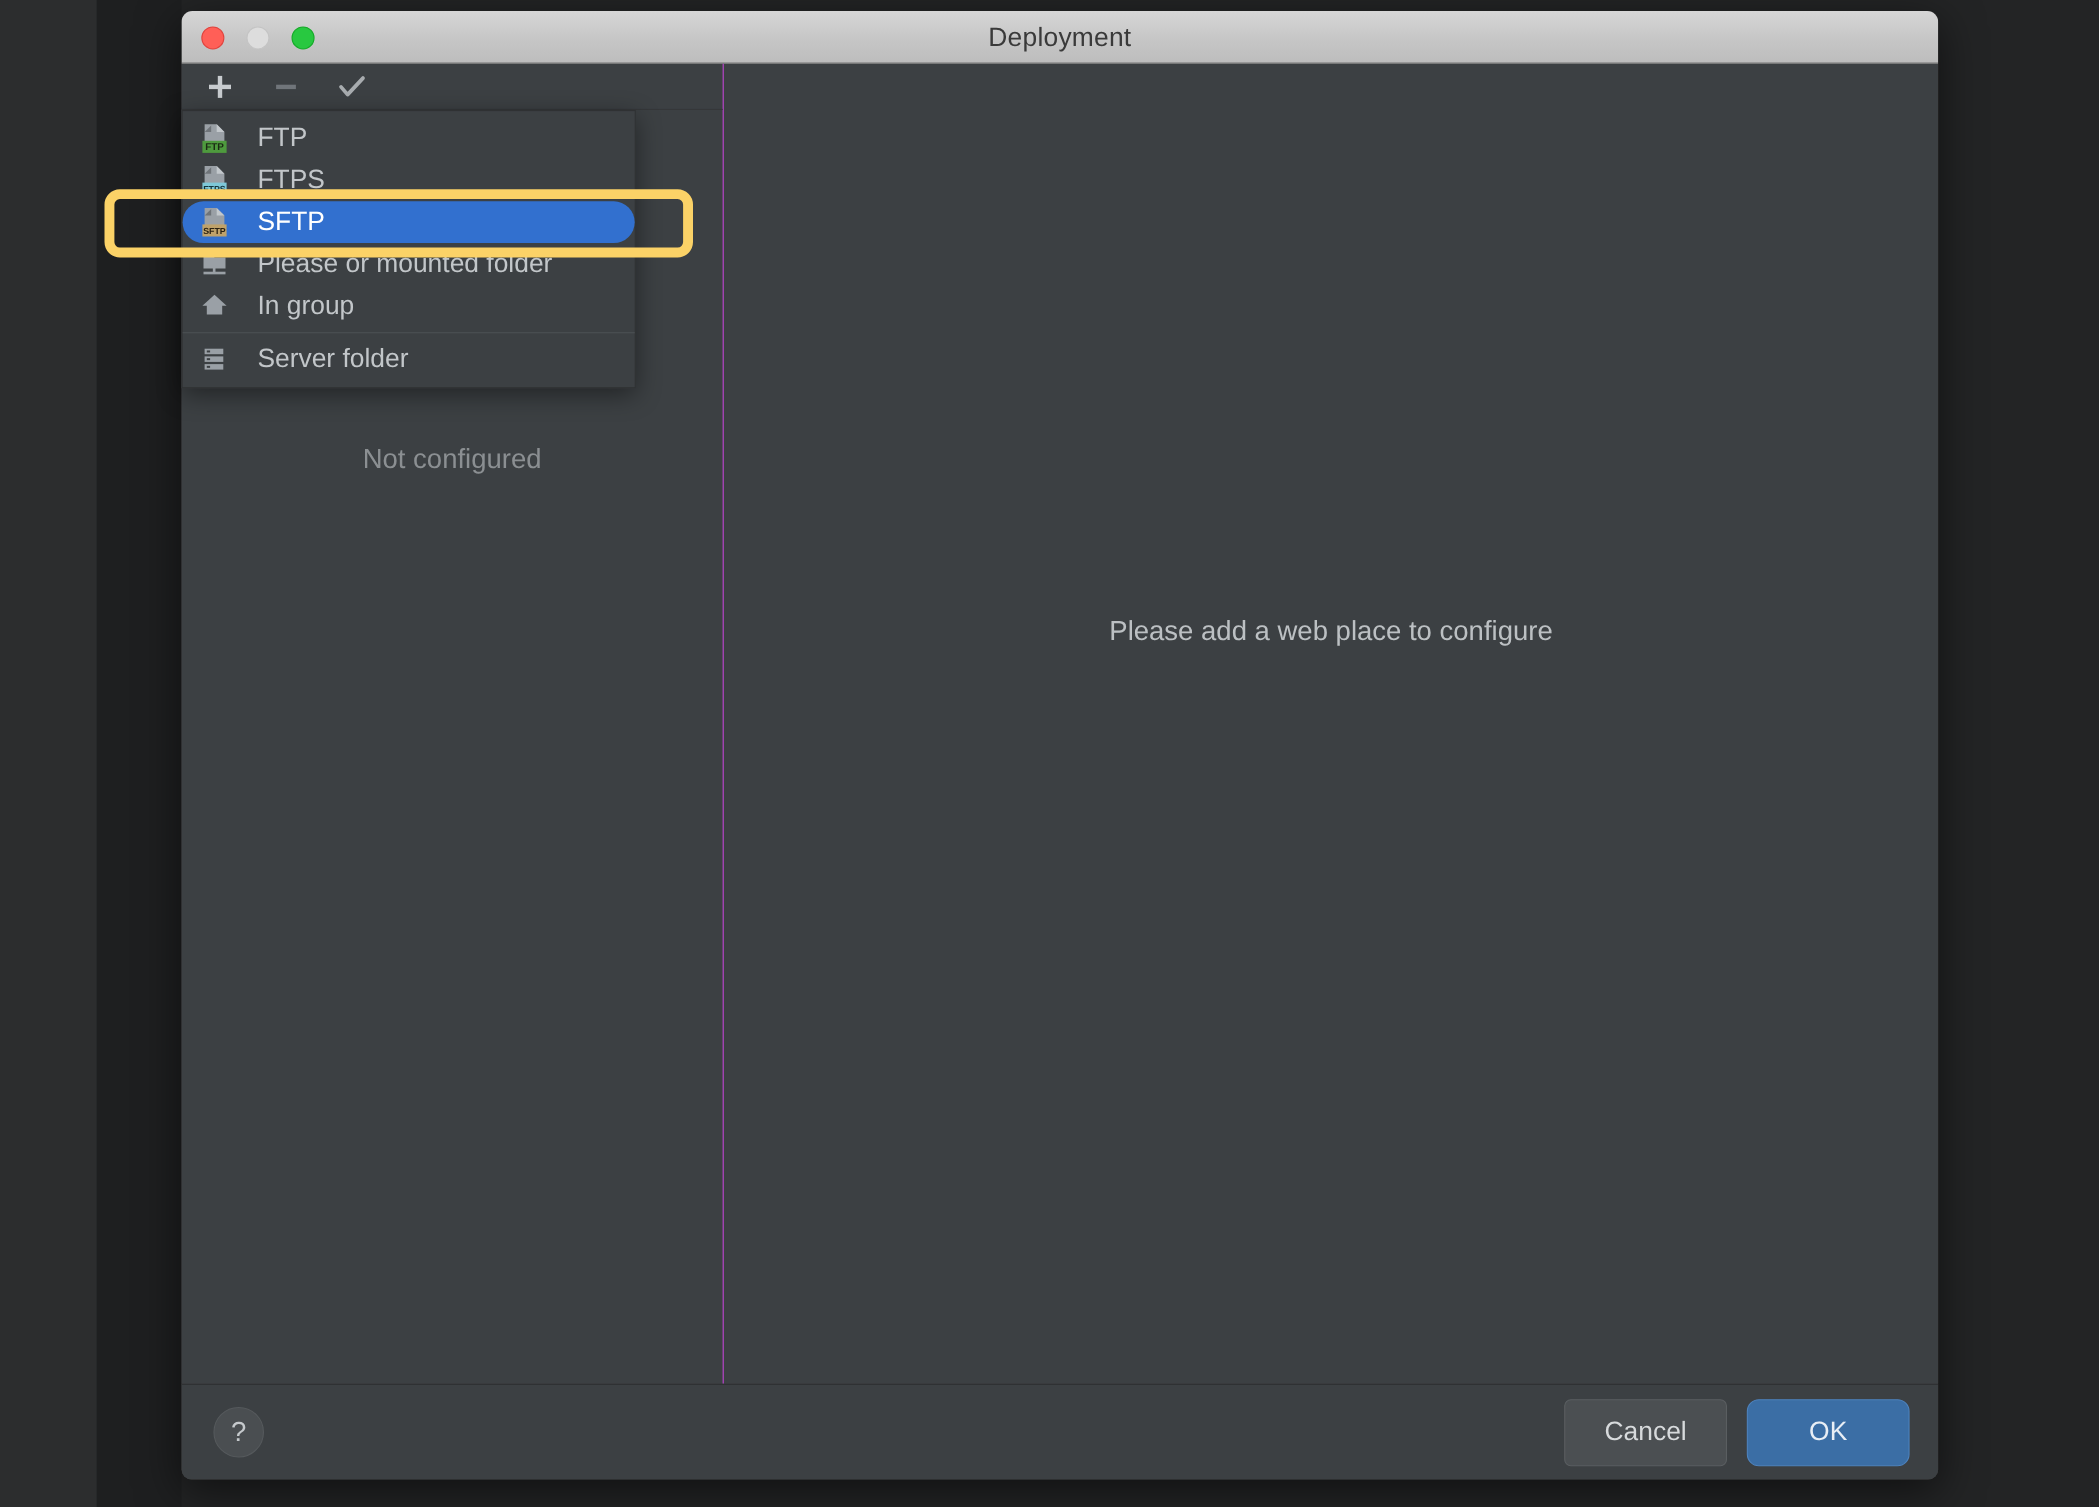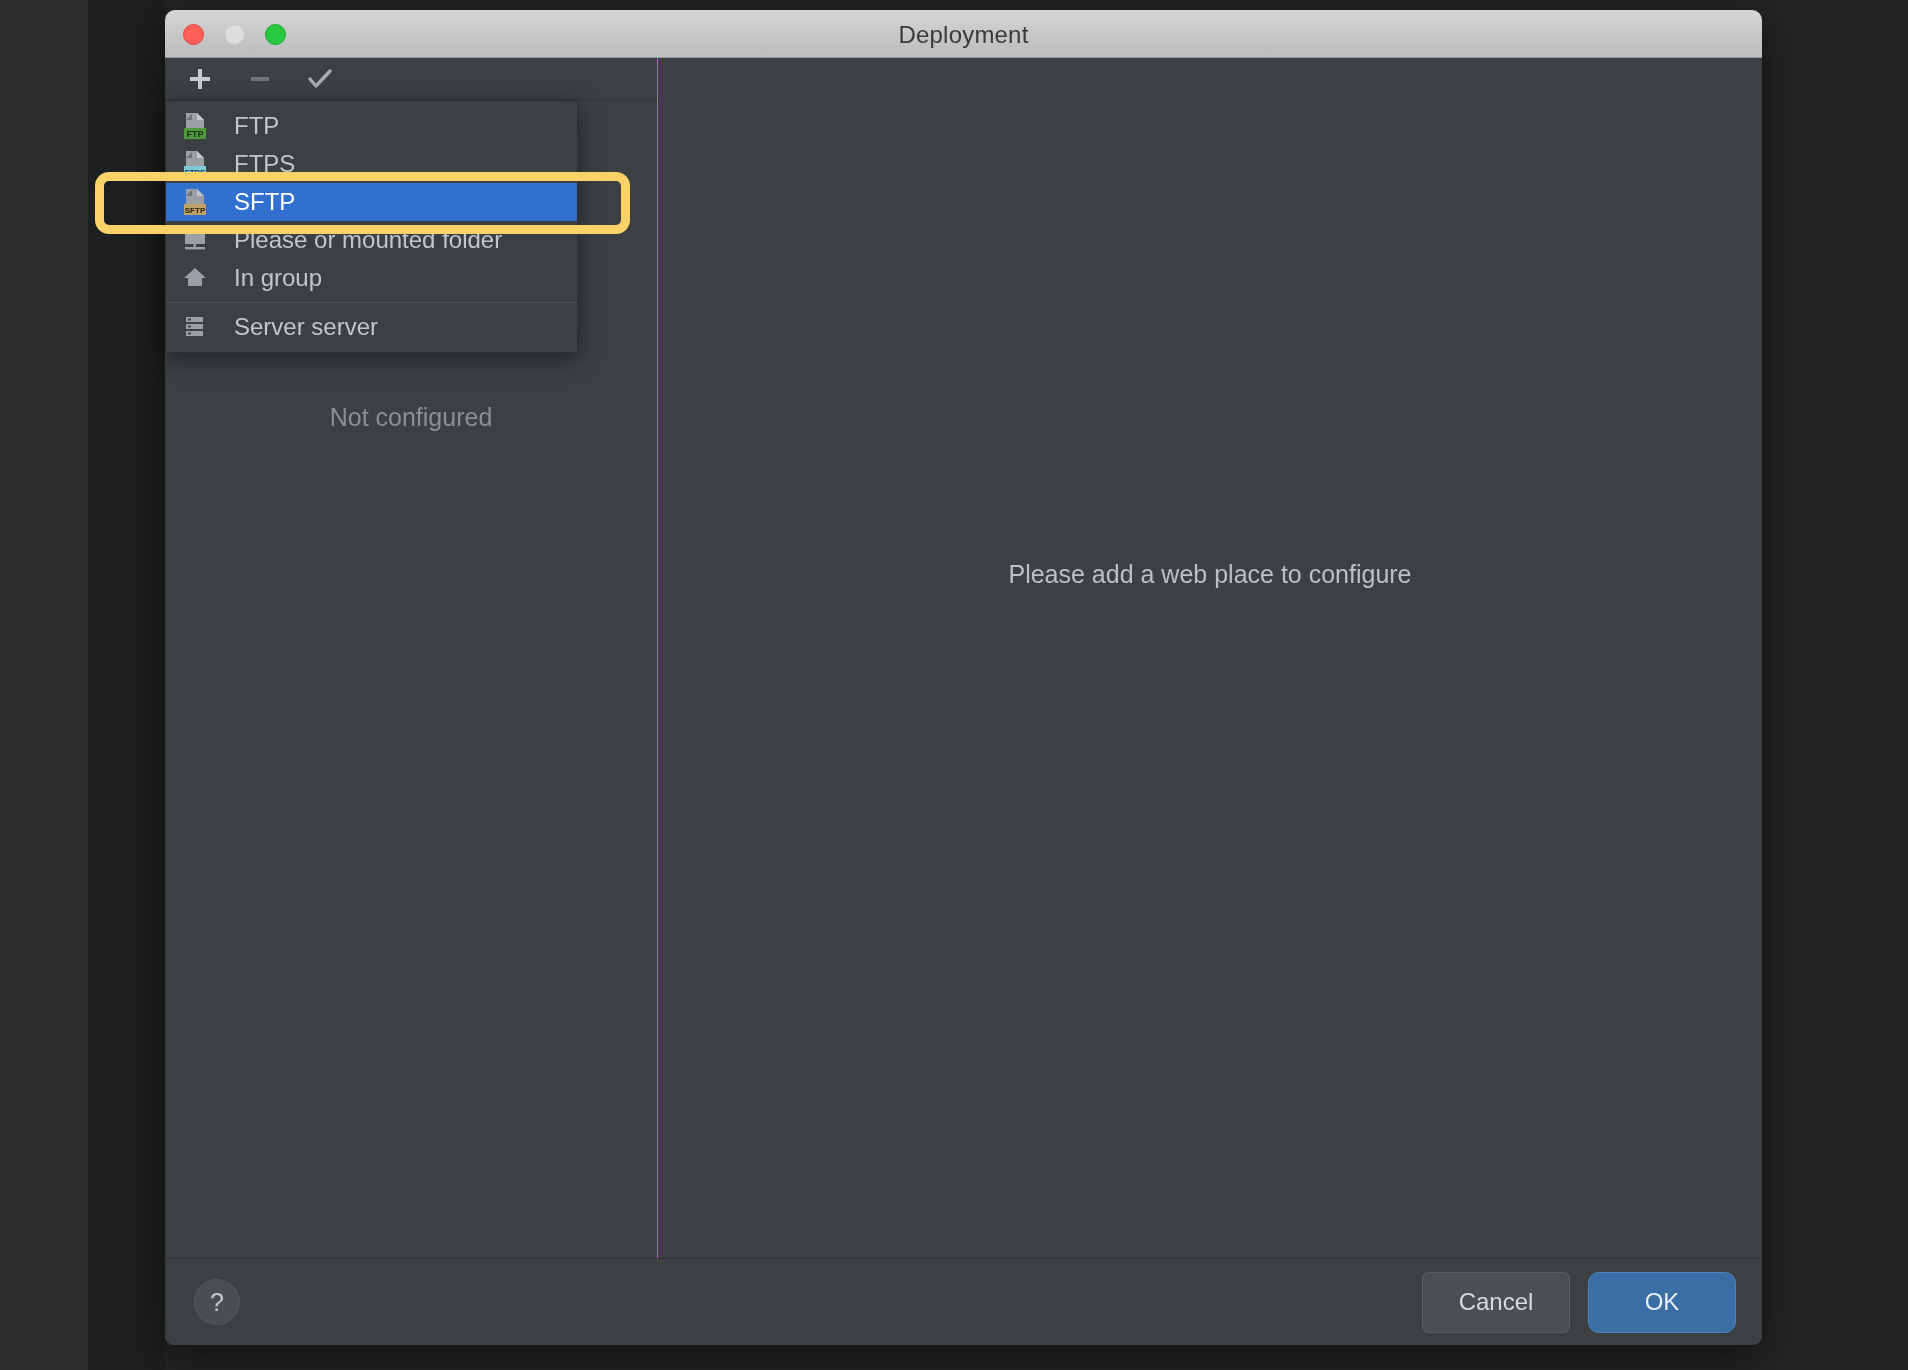--- a/index.html
+++ b/index.html
@@ -194,20 +194,21 @@
     padding-left: 16px;
     gap: 24px;
     color: #c2c6c9;
     font-size: 24px;
     cursor: pointer;
     white-space: nowrap;
   }
   .menu-item.selected {
     background: #3270cf;
     color: #ffffff;
+    border-radius: 19px;
   }
   .menu-sep {
     height: 1px;
     background: #4d5154;
     margin: 5px 0;
   }
   .mi-icon {
     width: 28px; height: 30px;
     flex: 0 0 28px;
     display: flex; align-items: center; justify-content: center;
@@ -350,19 +351,19 @@
       <span class="mi-icon">
         <svg width="26" height="30" viewBox="0 0 26 30">
           <rect x="3" y="5" width="17" height="5" fill="#9aa0a6"></rect>
           <rect x="3" y="12" width="17" height="5" fill="#9aa0a6"></rect>
           <rect x="3" y="19" width="17" height="5" fill="#9aa0a6"></rect>
           <rect x="5" y="6.6" width="3" height="1.8" fill="#3c4043"></rect>
           <rect x="5" y="13.6" width="3" height="1.8" fill="#3c4043"></rect>
           <rect x="5" y="20.6" width="3" height="1.8" fill="#3c4043"></rect>
         </svg>
       </span>
-      <span>Server server</span>
+      <span>Server folder</span>
     </div>
   </div>
 
   <div class="highlight"></div>
 
 </div>
 
 </body></html>

